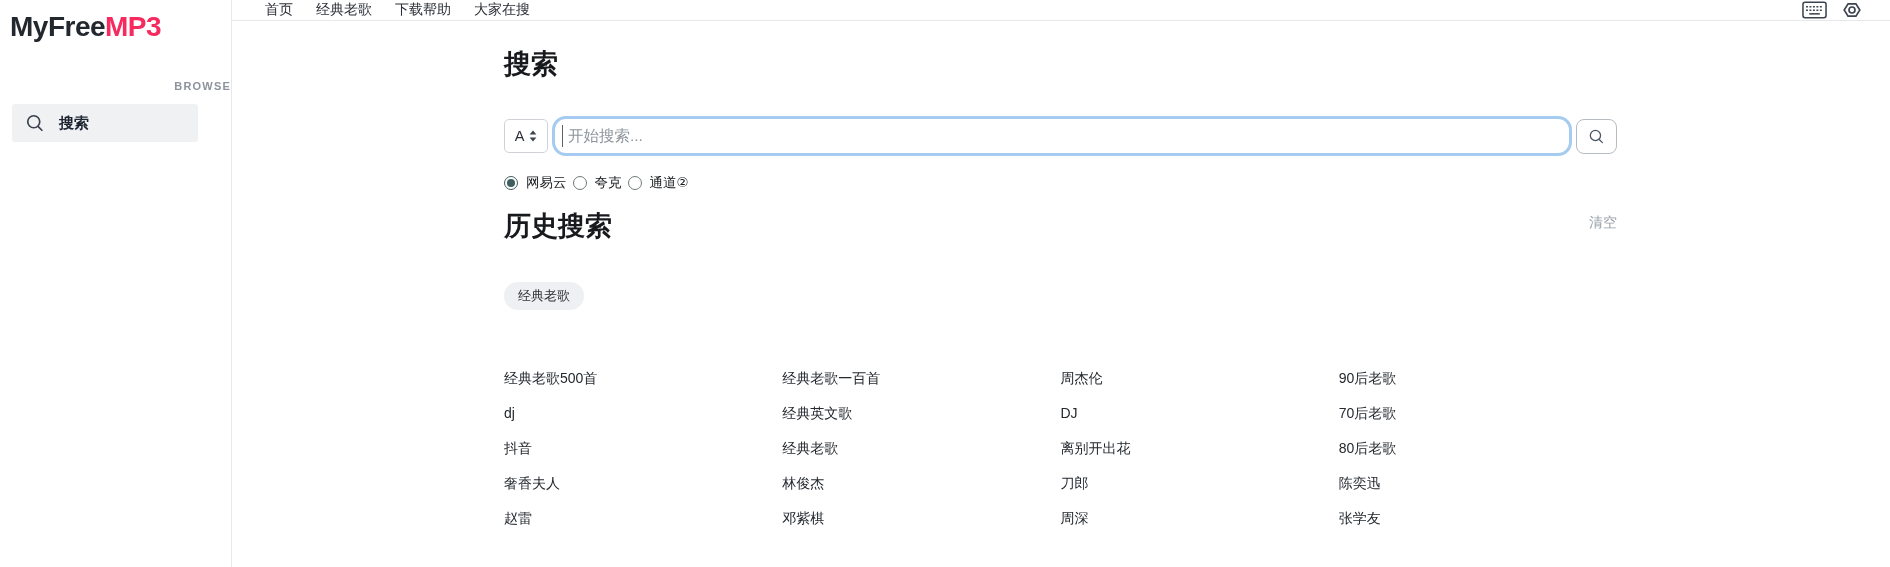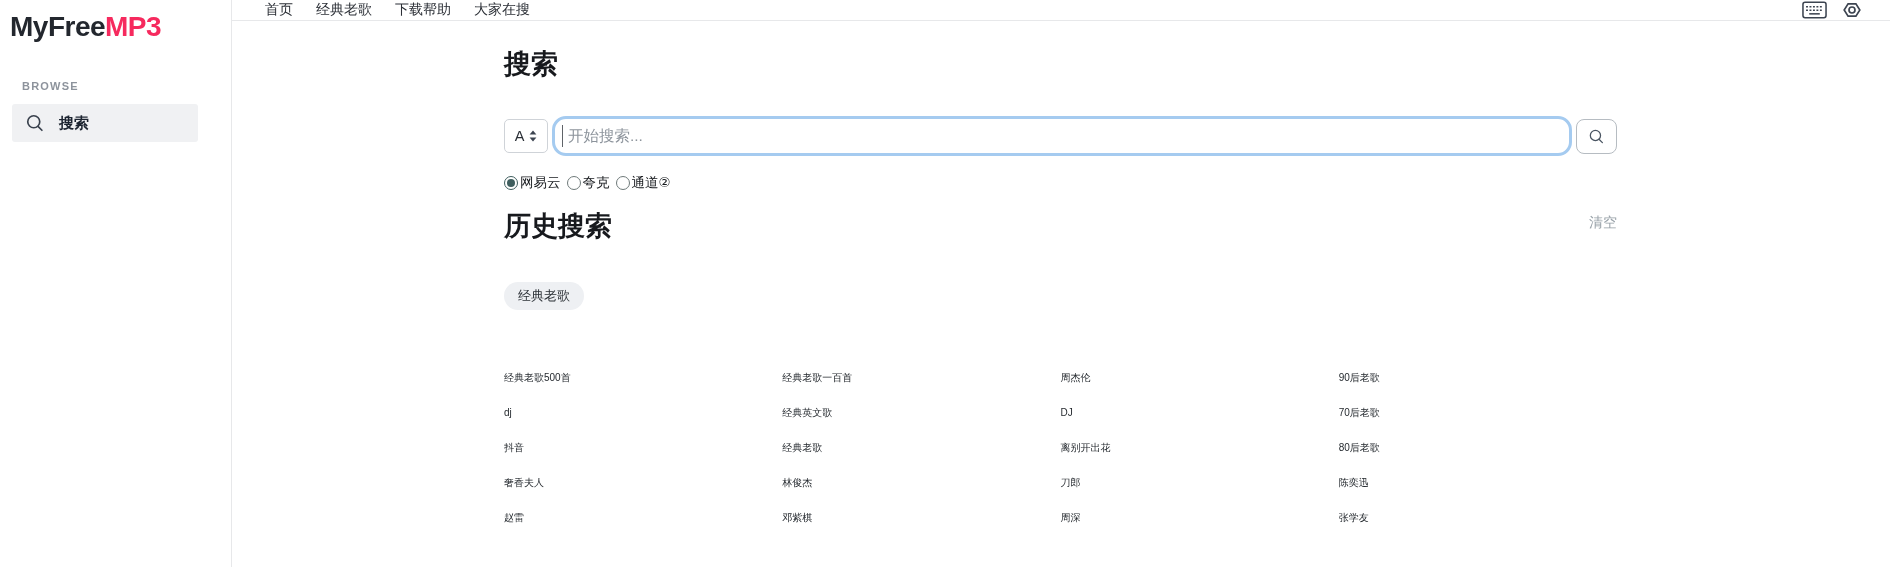--- a/index.html
+++ b/index.html
@@ -4,21 +4,21 @@
 <style>
   * { box-sizing: border-box; margin: 0; padding: 0; }
   html,body { width:1890px; height:567px; overflow:hidden; background:#fff;
     font-family:"Liberation Sans","DejaVu Sans",sans-serif; color:#24292f; }
   .app { display:flex; width:1890px; height:544px; }
 
   
   .sidebar { width:232px; min-width:232px; height:567px; border-right:1px solid #e7e8ea; background:#fff; }
   .logo { padding:12px 0 0 10px; font-size:28px; line-height:30px; font-weight:800; letter-spacing:-0.5px; color:#23272e; }
   .logo .accent { color:#f62a5e; }
-  .browse-label { margin:38px 0 12px 22px; font-size:11px; font-weight:700; letter-spacing:1.2px; color:#8d939c; }
+  .browse-label { margin:38px 0 12px 22px; font-size:11px; font-weight:700; letter-spacing:1.2px; color:#8d939c;text-align:right; }
   .side-item { width:186px; margin-left:12px; height:38px; display:flex; align-items:center; gap:14px;
     padding-left:13px; border-radius:3px; cursor:pointer; color:#5c636b; }
   .side-item + .side-item { margin-top:5px; }
   .side-item.active { background:#f0f1f3; color:#1c2430; }
   .side-item.active .side-label { font-weight:700; }
   .side-item .icn { display:flex; align-items:center; color:#39414d; }
   .side-item:not(.active) .icn { color:#6b7280; }
   .side-label { font-size:15px; }
 
   
@@ -42,37 +42,37 @@
   .type-select .arrows { display:flex; color:#3c4450; }
   .input-wrap { flex:1; margin-left:4px; position:relative; }
   .search-input { width:100%; height:40px; border:3px solid #a5cbf0; border-radius:14px; outline:none;
     padding-left:13px; font-size:15.5px; color:#24292f; font-family:inherit; background:#fff; }
   .search-input::placeholder { color:#8d949c; }
   .caret { position:absolute; left:10px; top:9px; width:1px; height:22px; background:#5f6368; }
   .search-btn { width:41px; height:35px; margin-left:4px; border:1px solid #b6bcc2; border-radius:8px;
     background:#fff; display:flex; align-items:center; justify-content:center; cursor:pointer; color:#4a5562; }
 
   .source-row { margin-top:18px; display:flex; align-items:center; gap:6px; }
-  .source { display:flex; align-items:center; gap:2px; cursor:pointer; }
+  .source { display:flex; align-items:center; gap:8px; cursor:pointer; }
   .radio { width:14px; height:14px; border:1.5px solid #6f7a7a; border-radius:50%;
     display:flex; align-items:center; justify-content:center; background:#fff; }
   .radio.checked { border-color:#3f5e5e; }
   .radio.checked::after { content:''; width:8px; height:8px; border-radius:50%; background:#3f5e5e; }
   .source-label { font-size:13.5px; color:#15181c; }
 
   .history-row { margin-top:16px; display:flex; justify-content:space-between; align-items:flex-start;gap:10px; }
   .clear-link { font-size:14px; color:#98a1a8; margin-top:6px; cursor:pointer; text-decoration:none; }
 
   .tags { margin-top:38px; display:flex; gap:10px; }
   .tag { height:28px; padding:0 14px; border-radius:14px; background:#eef0f3; color:#2b3036;
     font-size:13px; display:flex; align-items:center; cursor:pointer; }
 
   .hot-grid { margin-top:60px; display:grid; grid-template-columns:repeat(4,1fr); grid-auto-rows:35px;
     align-items:start; }
-  .hot-item { font-size:10px; line-height:16px; color:#24292e; cursor:pointer; text-decoration:none; }
+  .hot-item { font-size:14px; line-height:16px; color:#24292e; cursor:pointer; text-decoration:none; }
 </style>
 </head>
 <body>
 
 <div class="app">
 
   <aside class="sidebar">
     <div class="logo"><span>MyFree</span><span class="accent">MP3</span></div>
     <div class="browse-label">BROWSE</div>
 

